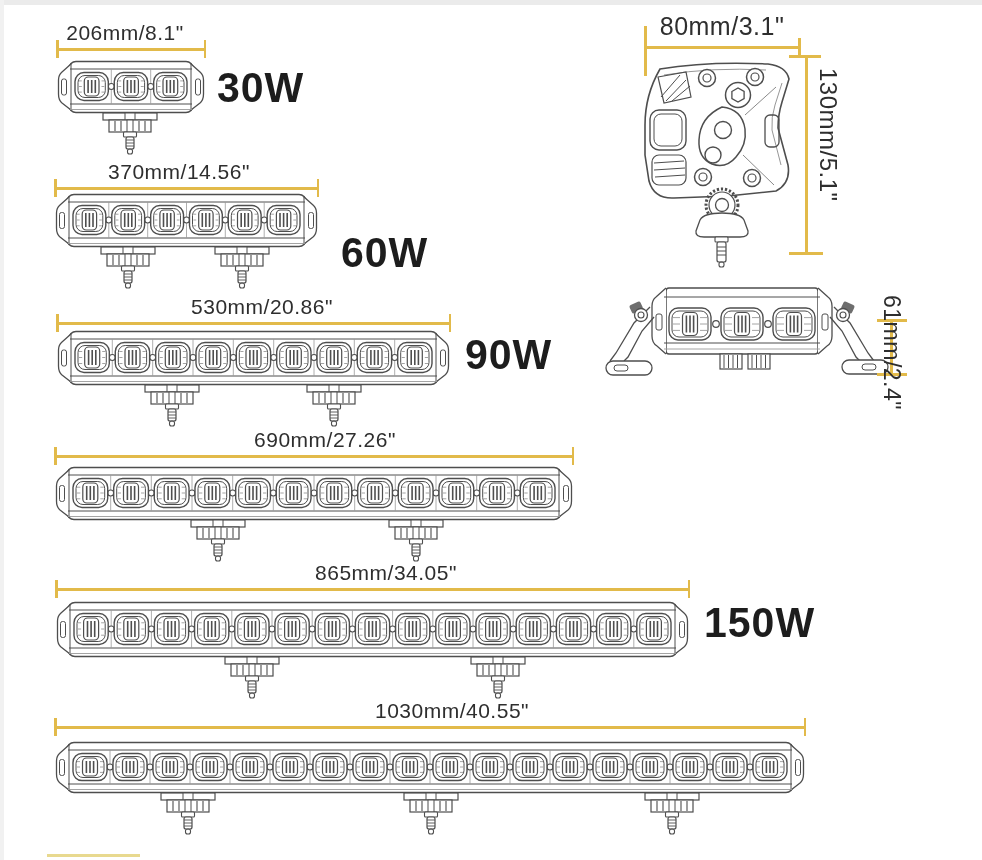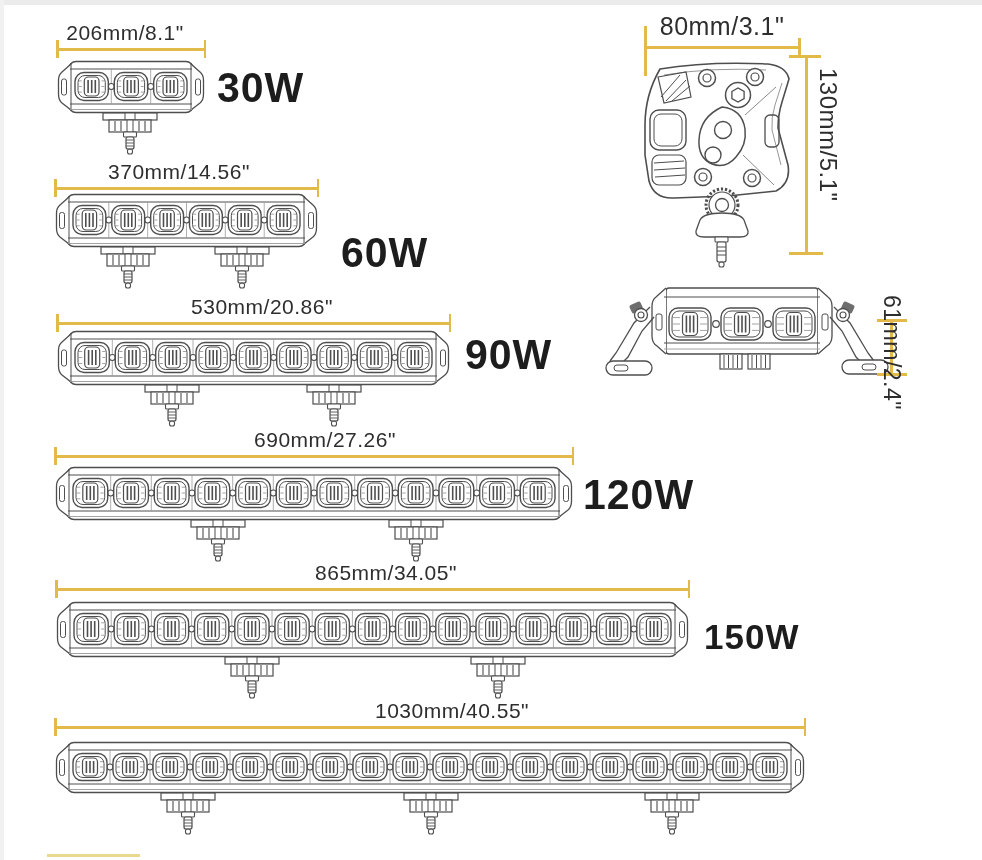--- a/index.html
+++ b/index.html
@@ -1117,22 +1117,21 @@
       <rect x="614" y="59" width="6" height="12" fill="#fff" stroke="#4e4e4e" stroke-width="1"></rect>
       <rect x="610.5" y="71" width="13" height="5" rx="1" fill="#fff" stroke="#4e4e4e" stroke-width="1.1"></rect>
       <rect x="613" y="76" width="8" height="12" rx="2" fill="#fff" stroke="#4e4e4e" stroke-width="1.2"></rect>
       <path d="M 613,79 H 621 M 613,82 H 621 M 613,85 H 621" stroke="#4e4e4e" stroke-width="0.9"></path>
       <rect x="614.5" y="88" width="5" height="5" rx="2" fill="none" stroke="#4e4e4e" stroke-width="1.1"></rect>
     </svg>
 
   <span class="watt" id="wl0" style="left: 217px; top: 65px; font-size: 41px;">30W</span>
   <span class="watt" id="wl1" style="left: 341px; top: 202px; font-size: 41px; margin-top: 28px;">60W</span>
   <span class="watt" id="wl2" style="left: 465px; top: 332px; font-size: 41px;">90W</span>
-  <span class="watt" id="wl3" style="left: 583px; top: 472px; font-size: 41px;">120W</span>
-  <span class="watt" id="wl4" style="left: 704px; top: 617px; font-size: 35px;">150W</span>
+  <span class="watt" id="wl4" style="left: 704px; top: 600px; font-size: 41px;">150W</span>
 
   <span class="dimtext bigdim" style="left:722px;top:12px;">80mm/3.1"</span>
   <div class="dimline" style="left:645px;top:46px;width:156px;background:#e2ba4a;"></div>
   <div class="tick" style="left:644px;top:26px;height:50px;background:#e2ba4a;"></div>
   <div class="tick" style="left:798px;top:38px;height:20px;background:#e2ba4a;"></div>
   <div class="vdimline" style="left:805px;top:57px;height:197px;background:#e2ba4a;"></div>
   <div class="htick" style="left:789px;top:55px;width:32px;background:#e2ba4a;"></div>
   <div class="htick" style="left:789px;top:252px;width:34px;background:#e2ba4a;"></div>
   <span class="vtext" style="left:842px;top:68px;">130mm/5.1"</span>
 

